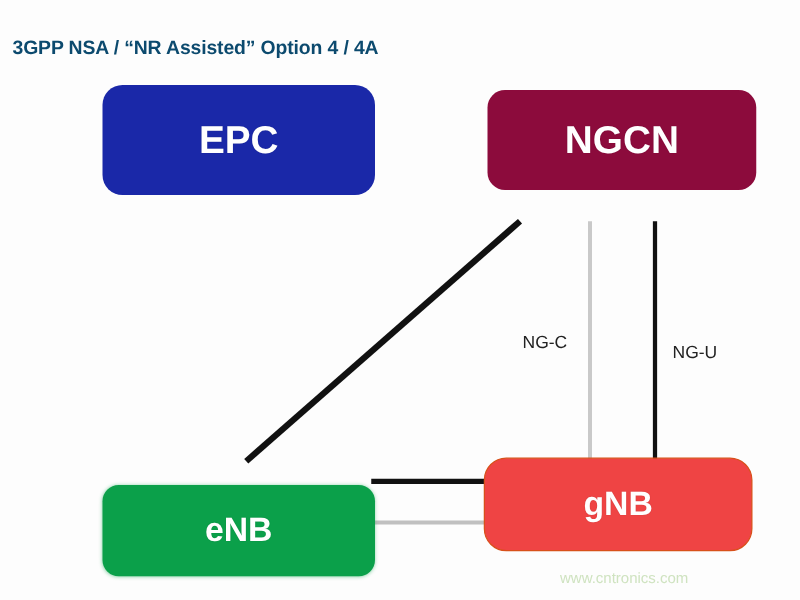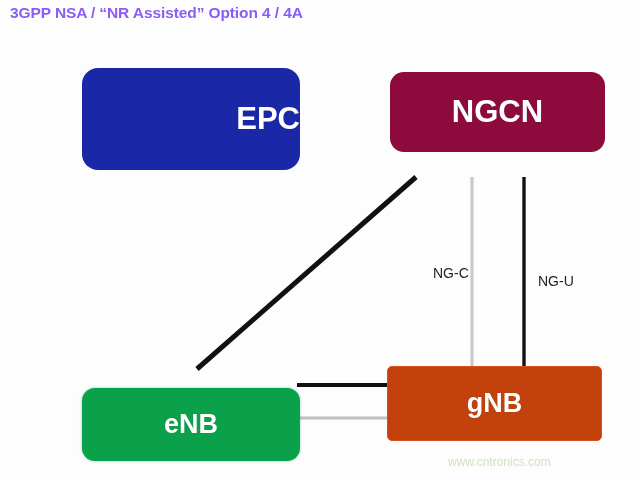--- a/index.html
+++ b/index.html
@@ -13,24 +13,24 @@
     height: 480px;
     background: #fdfdfd;
     overflow: hidden;
     font-family: "Liberation Sans", sans-serif;
   }
 
   
   #diagram-title {
     position: absolute;
     left: 10px;
-    top: 4px;
+    top: 30px;
     font-size: 15.5px;
     font-weight: bold;
-    color: #8b5cf6;
+    color: #0c4a6e;
     letter-spacing: -0.1px;
     white-space: nowrap;
   }
 
   
   #link-layer {
     position: absolute;
     left: 0;
     top: 0;
     width: 640px;
@@ -48,58 +48,57 @@
     font-weight: bold;
     box-sizing: border-box;
     text-shadow: 0 0 1px rgba(0,0,0,0.18);
   }
   .node-label {
     pointer-events: none;
   }
 
   #node-epc {
     left: 82px;  top: 68px;
-    width: 218px; height: 102px;
+    width: 218px; height: 88px;
     background: #1a28a8;
     font-size: 31px;
     border-radius: 16px;
-    justify-content: flex-end;
   }
   #node-ngcn {
     left: 390px; top: 72px;
     width: 215px; height: 80px;
     background: #8c0b3c;
     font-size: 31px;
     border-radius: 14px;
   }
   #node-enb {
     left: 82px;  top: 388px;
     width: 218px; height: 73px;
     background: #0ba04a;
     font-size: 27px;
     border-radius: 13px;
     box-shadow: 0 0 3px rgba(11,160,74,0.45);
   }
   #node-gnb {
     left: 387px; top: 366px;
     width: 215px; height: 75px;
-    background: #c2410c;
+    background: #ef4444;
     font-size: 27px;
-    border-radius: 5px;
+    border-radius: 18px;
     border: 1px solid #d8501a;
   }
 
   
   .edge-label {
     position: absolute;
     font-size: 14px;
     color: #222222;
     white-space: nowrap;
   }
-  #label-ng-c { left: 433px; top: 265px; }
+  #label-ng-c { left: 418px; top: 265px; }
   #label-ng-u { left: 538px; top: 273px; }
 
   
   #watermark {
     position: absolute;
     left: 448px;
     top: 455px;
     font-size: 12px;
     color: #cfe3c0;
     white-space: nowrap;

